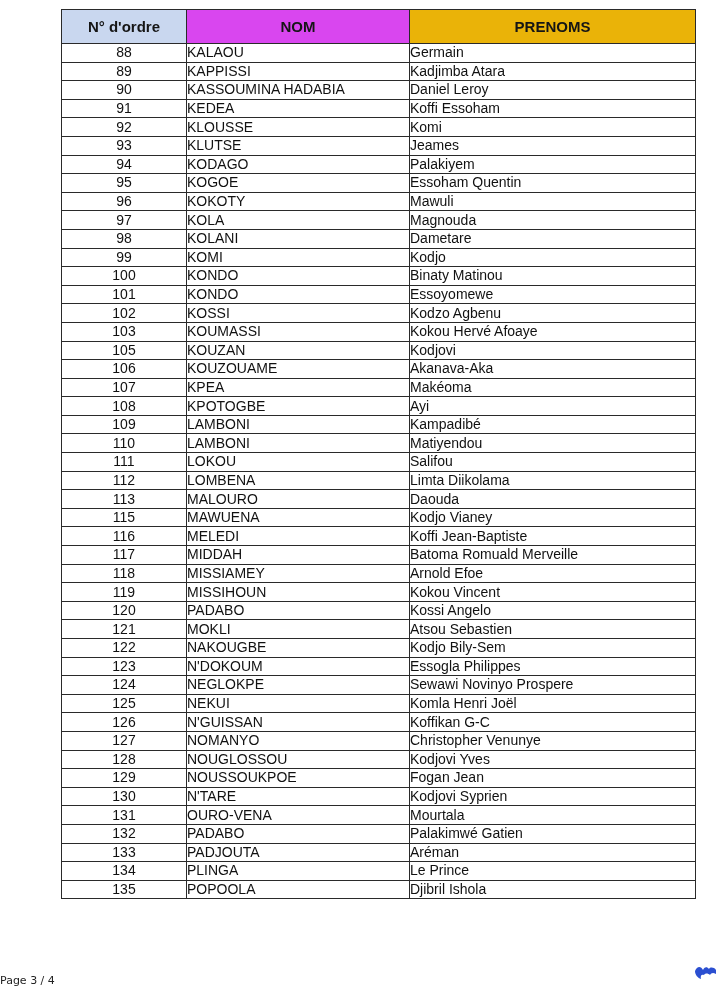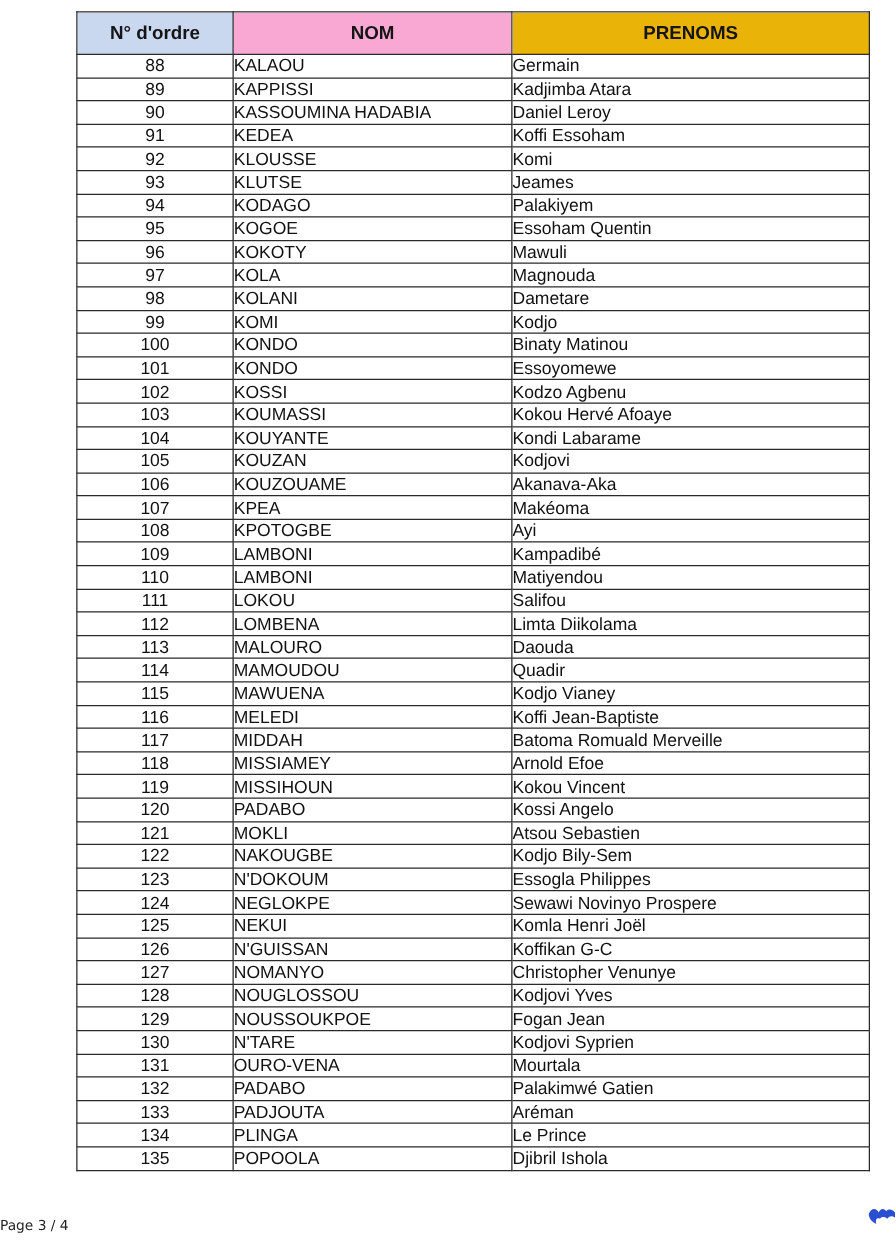--- a/index.html
+++ b/index.html
@@ -77,21 +77,21 @@
 <div class="page">
   <table class="roster">
     <colgroup>
       <col class="c-num">
       <col class="c-nom">
       <col class="c-pre">
     </colgroup>
     <thead>
       <tr>
         <th style="background: rgb(201, 215, 239);">N° d'ordre</th>
-        <th style="background: #f9a8d4;">NOM</th>
+        <th style="background: #d946ef;">NOM</th>
         <th style="background: #eab308;">PRENOMS</th>
       </tr>
     </thead>
     <tbody id="roster-body">
         <tr>
           <td class="num">88</td>
           <td class="nom">KALAOU</td>
           <td class="pre">Germain</td>
         </tr>
         <tr>
@@ -163,25 +163,20 @@
           <td class="num">102</td>
           <td class="nom">KOSSI</td>
           <td class="pre">Kodzo Agbenu</td>
         </tr>
         <tr>
           <td class="num">103</td>
           <td class="nom">KOUMASSI</td>
           <td class="pre">Kokou Hervé Afoaye</td>
         </tr>
         <tr>
-          <td class="num">104</td>
-          <td class="nom">KOUYANTE</td>
-          <td class="pre">Kondi Labarame</td>
-        </tr>
-        <tr>
           <td class="num">105</td>
           <td class="nom">KOUZAN</td>
           <td class="pre">Kodjovi</td>
         </tr>
         <tr>
           <td class="num">106</td>
           <td class="nom">KOUZOUAME</td>
           <td class="pre">Akanava-Aka</td>
         </tr>
         <tr>
@@ -211,25 +206,20 @@
         </tr>
         <tr>
           <td class="num">112</td>
           <td class="nom">LOMBENA</td>
           <td class="pre">Limta Diikolama</td>
         </tr>
         <tr>
           <td class="num">113</td>
           <td class="nom">MALOURO</td>
           <td class="pre">Daouda</td>
-        </tr>
-        <tr>
-          <td class="num">114</td>
-          <td class="nom">MAMOUDOU</td>
-          <td class="pre">Quadir</td>
         </tr>
         <tr>
           <td class="num">115</td>
           <td class="nom">MAWUENA</td>
           <td class="pre">Kodjo Vianey</td>
         </tr>
         <tr>
           <td class="num">116</td>
           <td class="nom">MELEDI</td>
           <td class="pre">Koffi Jean-Baptiste</td>

